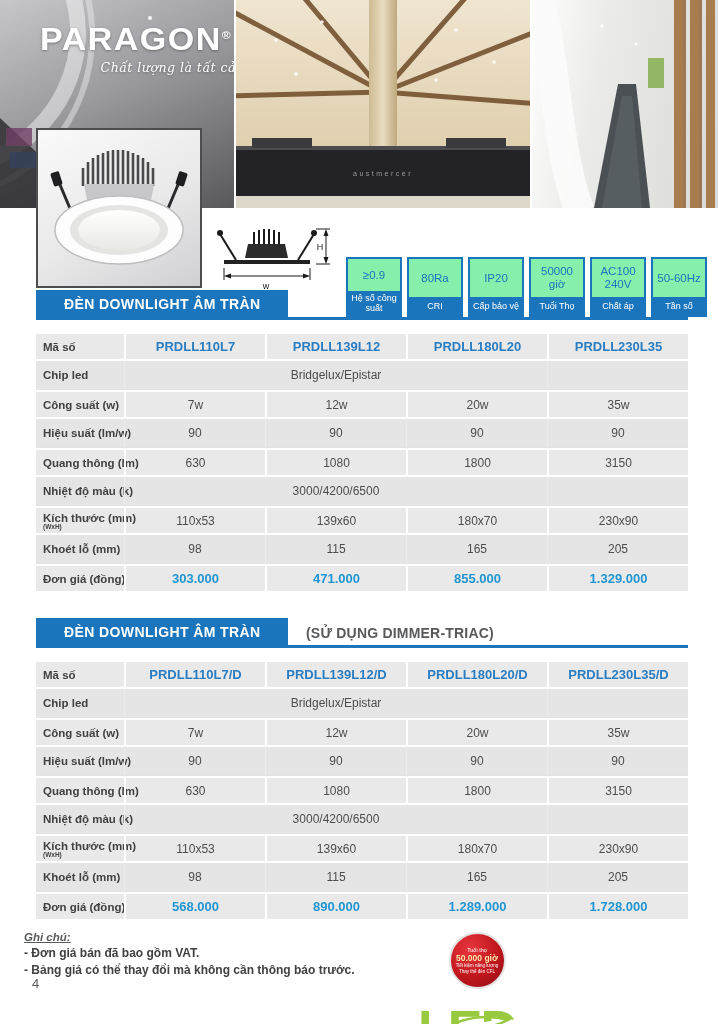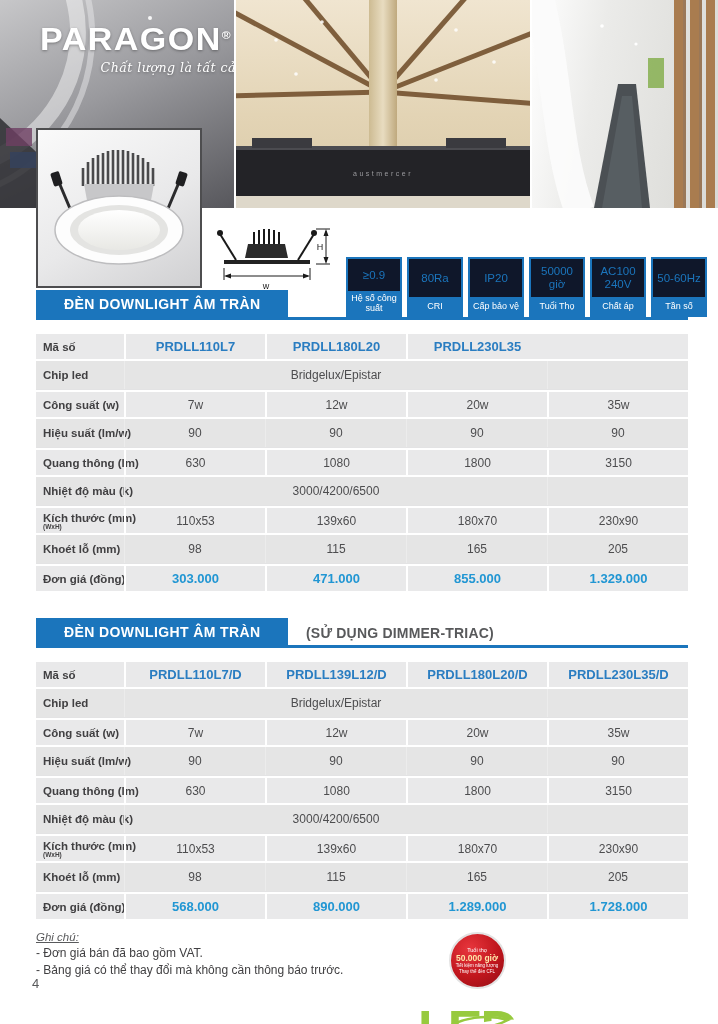--- a/index.html
+++ b/index.html
@@ -28,21 +28,21 @@
     position:absolute; top:128px; left:36px; width:166px; height:160px;
     border:2px solid #4d4d4f; background:linear-gradient(150deg,#fafafa 0%,#e9e9ea 55%,#d0d0d2 100%);
     z-index:5;
   }
   .dim-diagram { position:absolute; top:224px; left:204px; z-index:5; }
 
   
   .badges { position:absolute; top:257px; left:346px; display:flex; gap:5px; z-index:5; }
   .badge { width:56px; border:2px solid #1b75bc; background:#fff; display:flex; flex-direction:column; }
   .badge-top { flex:1; min-height:32px; display:flex; align-items:center; justify-content:center; text-align:center;
-               color:#1b75bc; font-size:11.5px; line-height:1.12; padding:3px 1px; background:#0f172a; }
+               color:#1b75bc; font-size:11.5px; line-height:1.12; padding:3px 1px; background:#86efac; }
   .badge-bottom { background:#1b75bc; color:#fff; font-size:9px; line-height:1.12; text-align:center;
                   min-height:18px; display:flex; align-items:center; justify-content:center; padding:2px 1px; }
 
   
   .section { position:absolute; left:36px; width:652px; border-bottom:3px solid #1b75bc;
              display:flex; align-items:flex-end; gap:18px; }
   .section-bar { background:#1b75bc; color:#fff; font-weight:bold; font-size:14px; letter-spacing:.4px;
                  padding:6px 12px 5px 28px; width:252px; }
   .section-sub { color:#58595b; font-weight:bold; font-size:14px; padding-bottom:4px; letter-spacing:.2px; }
   #section-1 { top:290px; }
@@ -59,21 +59,21 @@
   .t-row.shaded .t-cell + .t-cell { border-left:2px solid #fff; }
   .t-row.plain  .t-cell + .t-cell { border-left:1px solid #ececec; }
   .t-label { flex-direction:column; align-items:flex-start; justify-content:center;
              padding-left:7px; font-weight:bold; color:#414042; font-size:11.5px; white-space:nowrap; }
   .t-sub { font-size:6.5px; font-weight:bold; margin-top:-1px; color:#414042; }
   .t-merged { grid-column:2/5; }
   .t-code  { color:#2a7dc1; font-weight:bold; font-size:13px; }
   .t-price { color:#2196d3; font-weight:bold; font-size:13px; }
 
   
-  .notes { position:absolute; top:931px; left:36px; color:#58595b; }
+  .notes { position:absolute; top:931px; left:24px; color:#58595b;font-weight:bold; }
   .notes-heading { font-style:italic; text-decoration:underline; font-size:11.5px; color:#58595b; }
   .note-item { font-size:12px; margin-top:3px; color:#414042; }
   .page-num { position:absolute; top:976px; left:32px; font-size:13px; color:#58595b; }
 
   .footer-badges { position:absolute; top:932px; left:416px; display:flex; align-items:center; gap:10px;flex-direction:column; }
   .badge-lifetime {
     width:57px; height:57px; border-radius:50%; border:2px solid #e3e3e3;
     background:radial-gradient(circle at 35% 28%, #e8363d 0%, #c0161d 55%, #8f0d14 100%);
     color:#fff; display:flex; flex-direction:column; align-items:center; justify-content:center;
     text-align:center; line-height:1.15; padding:4px;
@@ -269,20 +269,21 @@
 
   <div class="section" id="section-1">
     <div class="section-bar">ĐÈN DOWNLIGHT ÂM TRÀN</div>
   </div>
   <div class="spec-table" id="table-0">
       <div class="t-row shaded">
         <div class="t-cell t-label">
           <span>Mã số</span>
         </div>
         <div class="t-cell t-code">PRDLL110L7</div>
+        <div class="t-cell t-code">PRDLL139L12</div>
         <div class="t-cell t-code">PRDLL180L20</div>
         <div class="t-cell t-code">PRDLL230L35</div>
       </div>
       <div class="t-row plain">
         <div class="t-cell t-label">
           <span>Chip led</span>
         </div>
         <div class="t-cell t-merged">Bridgelux/Epistar</div>
         <div class="t-cell"></div>
       </div>

